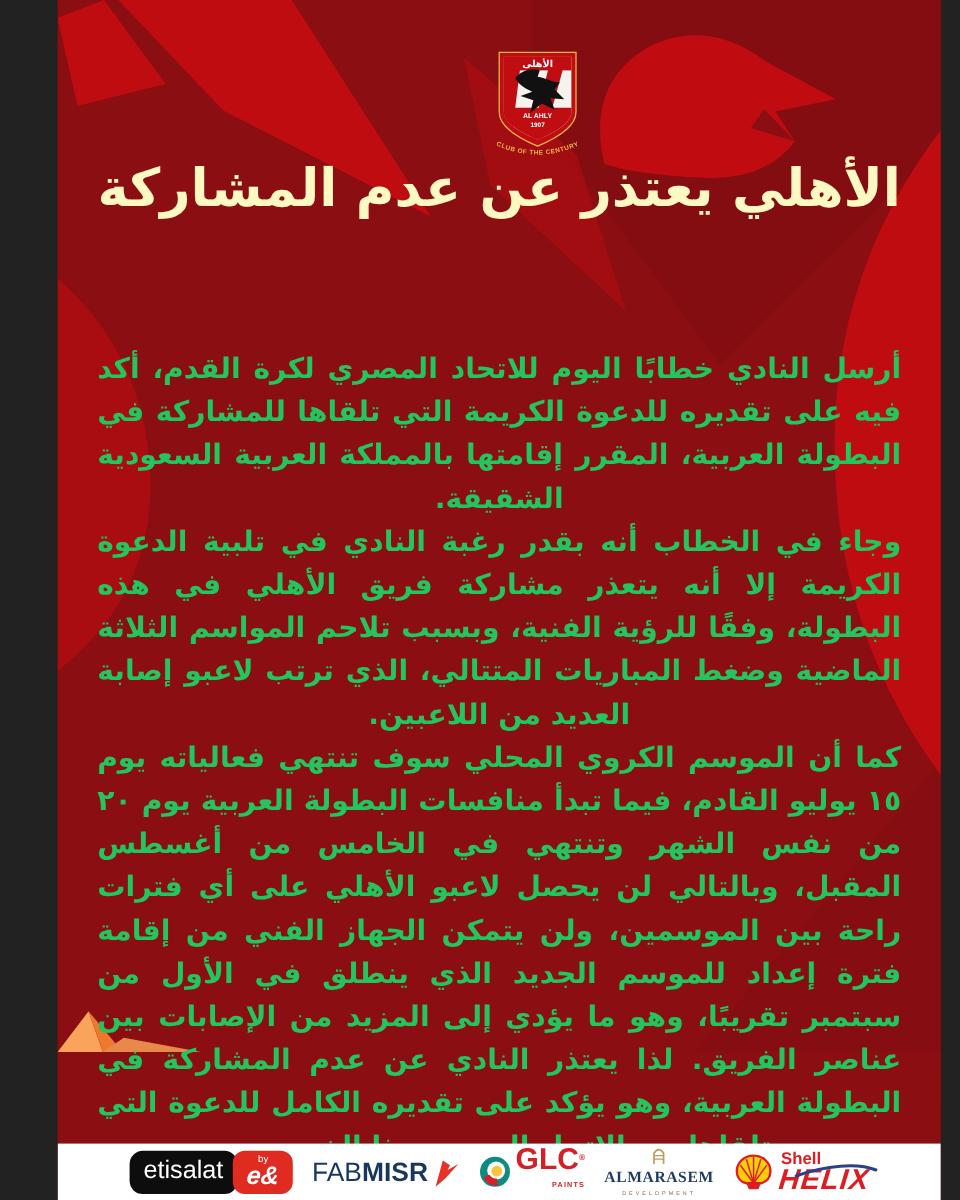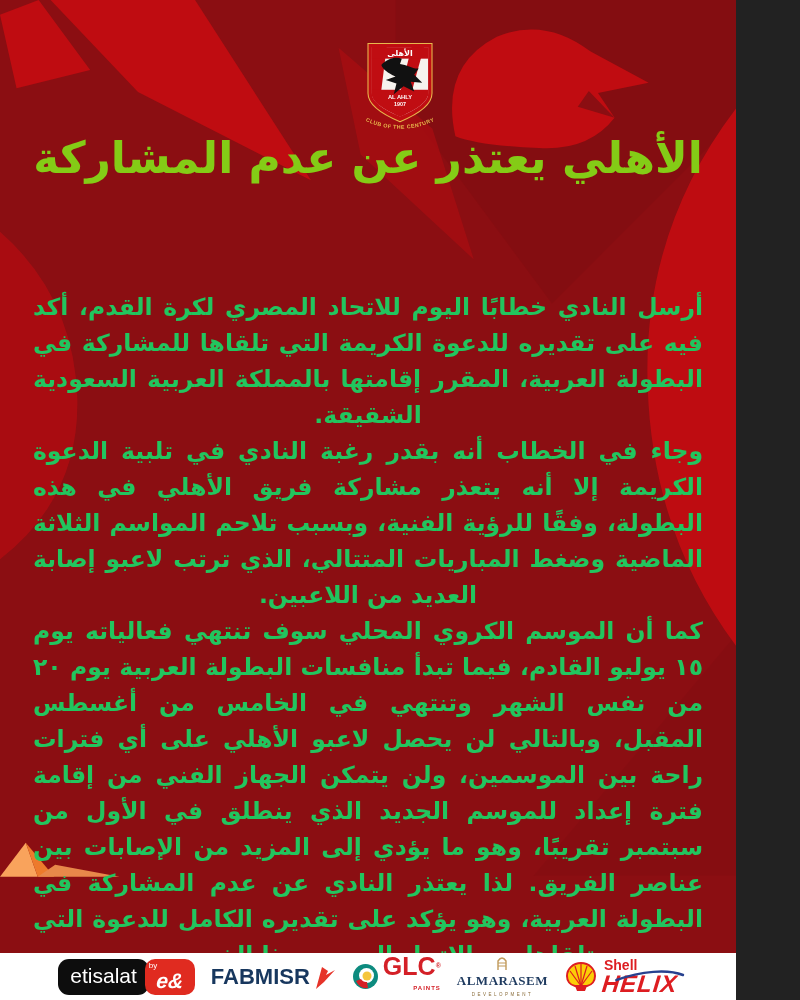--- a/index.html
+++ b/index.html
@@ -1,28 +1,29 @@
 <!DOCTYPE html>
 <html lang="ar"><head>
 <meta charset="utf-8">
 <style>
   html,body{margin:0;padding:0;background:#222;}
   #poster{
     position:relative;width:736px;height:1000px;overflow:hidden;
     background:#8B0E12;
     font-family:"DejaVu Sans",sans-serif;
+    margin-left:48px;
   }
   #bg-art{position:absolute;inset:0;}
   
   #crest{position:absolute;left:359px;top:40px;width:82px;height:96px;}
   
   #headline{
     position:absolute;top:128px;left:20px;right:20px;
     text-align:center;direction:rtl;
-    color:#84cc16;font-weight:bold;font-size:44px;line-height:59px;
+    color:#fef9c3;font-weight:bold;font-size:44px;line-height:59px;
   }
   
   #statement{
     position:absolute;top:289px;left:33px;right:33px;bottom:52px;
     direction:rtl;color:#22c55e;
     font-size:23.5px;line-height:36px;font-weight:bold;
   }
   #statement p{
     margin:0;text-align:justify;text-align-last:center;
   }
@@ -37,28 +38,28 @@
   .etisalat-black{
     background:#0d0d0d;color:#fff;border-radius:11px;
     font-family:"Liberation Sans",sans-serif;font-size:21px;
     padding:5px 12px 7px 12px;letter-spacing:0;
   }
   .eand-red{
     background:#E02B20;color:#fff;border-radius:10px;
     width:50px;height:36px;margin-left:-8px;position:relative;
     font-family:"Liberation Sans",sans-serif;
   }
-  .eand-by{position:absolute;top:2px;left:4px;font-size:8px;}
+  .eand-by{position:absolute;top:2px;left:21px;font-size:8px;}
   .eand-mark{
     position:absolute;bottom:2px;left:50%;transform:translateX(-50%) skewX(-6deg);
     font-size:21px;font-weight:bold;font-style:italic;
   }
   
   .fab-text{font-family:"Liberation Sans",sans-serif;color:#17375E;font-size:22px;}
-  .fab-bold{font-weight:bold;}
+  .fab-bold{font-weight:normal;}
   .fab-light{font-weight:bold;}
   
   .glc-text{font-family:"Liberation Sans",sans-serif;color:#D42027;font-weight:bold;font-size:25px;line-height:22px;position:relative;}
   .glc-reg{font-size:7px;vertical-align:top;}
   .glc-paints{display:block;text-align:right;font-size:6px;letter-spacing:1px;font-weight:bold;color:#D42027;}
   
   .almarasem{display:flex;flex-direction:column;align-items:center;line-height:1;}
   .almarasem-name{
     font-family:"Liberation Serif",serif;color:#1E3A5F;font-weight:bold;
     font-size:13px;letter-spacing:0.5px;

